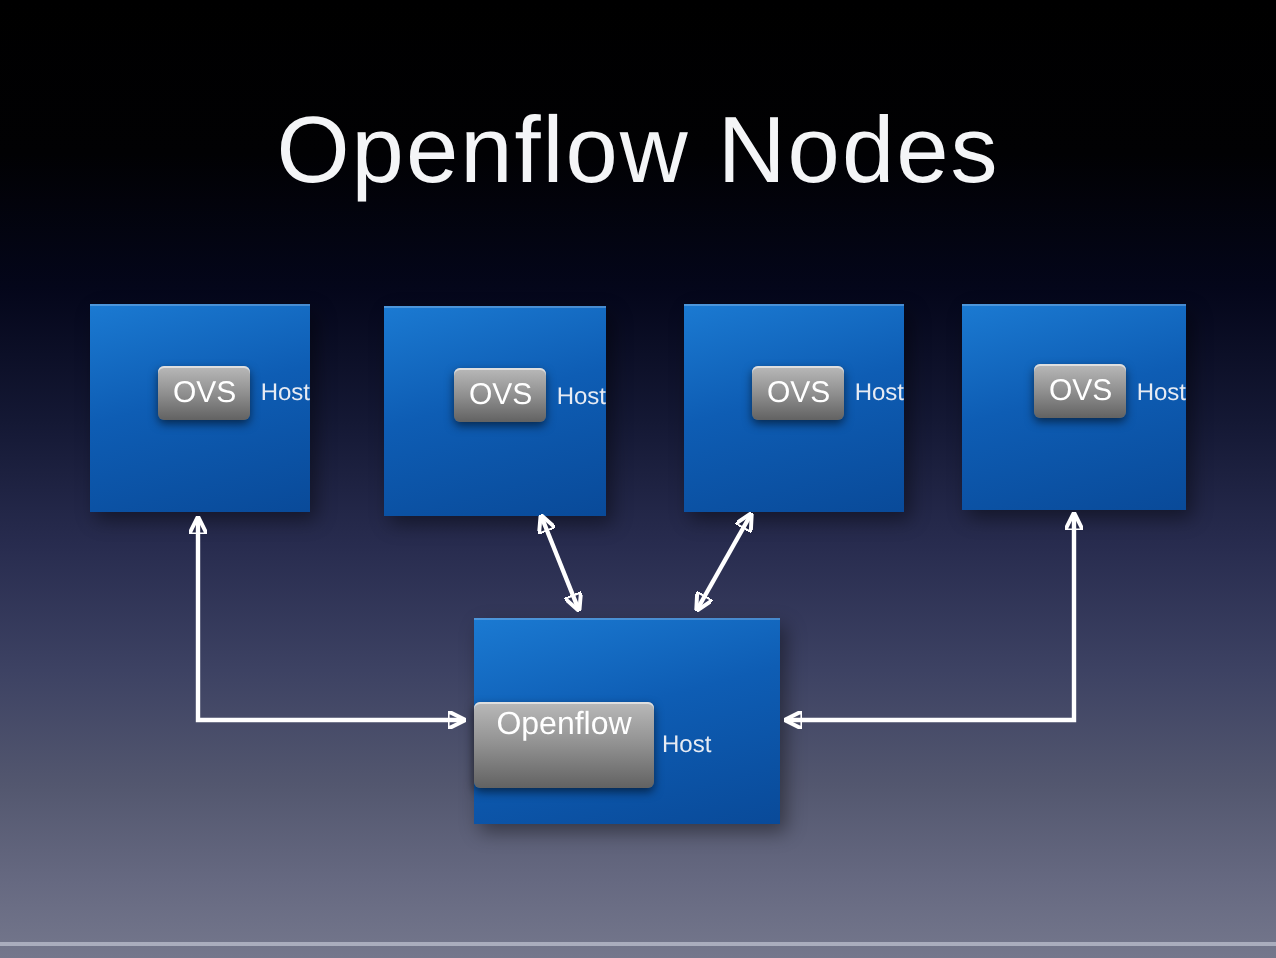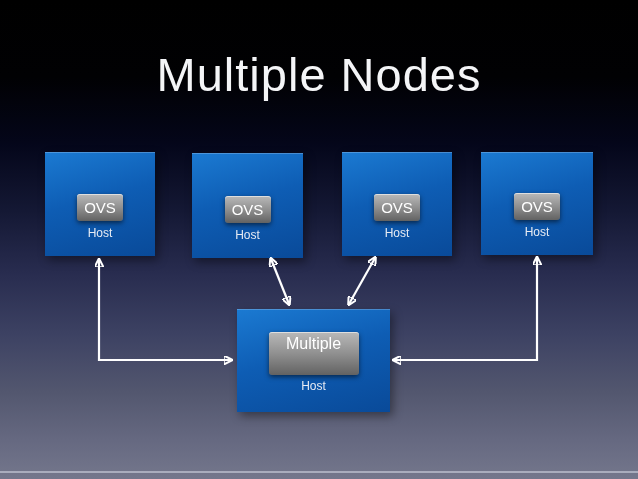--- a/index.html
+++ b/index.html
@@ -28,21 +28,21 @@
     margin: 0;
     text-align: center;
     font-size: 47px;
     font-weight: 300;
     letter-spacing: 1px;
     color: #f4f5f7;
   }
   .node {
     position: absolute;
     display: flex;
-    flex-direction: column;
+    flex-direction: row;
     align-items: center;
     justify-content: flex-end;
     gap: 5px;
     padding-bottom: 16px;
     box-sizing: border-box;
     background: linear-gradient(165deg, #1b7ad2 0%, #0e5db4 45%, #094a99 100%);
     box-shadow: 3px 4px 9px rgba(0,0,0,0.40), inset 0 1px 0 rgba(255,255,255,0.22);
   }
   .node-1 { left: 45px;  top: 152px; width: 110px; height: 104px; }
   .node-2 { left: 192px; top: 153px; width: 111px; height: 105px; }
@@ -99,21 +99,21 @@
     width: 100%;
     height: 2px;
     background: rgba(215, 219, 232, 0.55);
   }
 </style>
 </head>
 <body>
 
 <div class="slide">
 
-  <h1 class="title">Multiple Nodes</h1>
+  <h1 class="title">Openflow Nodes</h1>
 
   <div class="node node-1">
     <div class="badge">OVS</div>
     <div class="host-label">Host</div>
   </div>
 
   <div class="node node-2">
     <div class="badge">OVS</div>
     <div class="host-label">Host</div>
   </div>
@@ -123,21 +123,21 @@
     <div class="host-label">Host</div>
   </div>
 
   <div class="node node-4">
     <div class="badge">OVS</div>
     <div class="host-label">Host</div>
   </div>
 
   <div class="node controller">
     <div class="badge badge-large">
-      <span class="badge-line">Multiple</span>
+      <span class="badge-line">Openflow</span>
     </div>
     <div class="host-label">Host</div>
   </div>
 
   <svg class="arrows" viewBox="0 0 638 479" xmlns="http://www.w3.org/2000/svg">
     <defs>
       <marker id="ah" viewBox="0 0 10 10" refX="8" refY="5" markerWidth="9" markerHeight="9" markerUnits="userSpaceOnUse" orient="auto-start-reverse">
         <path d="M 0 0 L 10 5 L 0 10 z" fill="#ffffff" stroke="none"></path>
       </marker>
     </defs>

